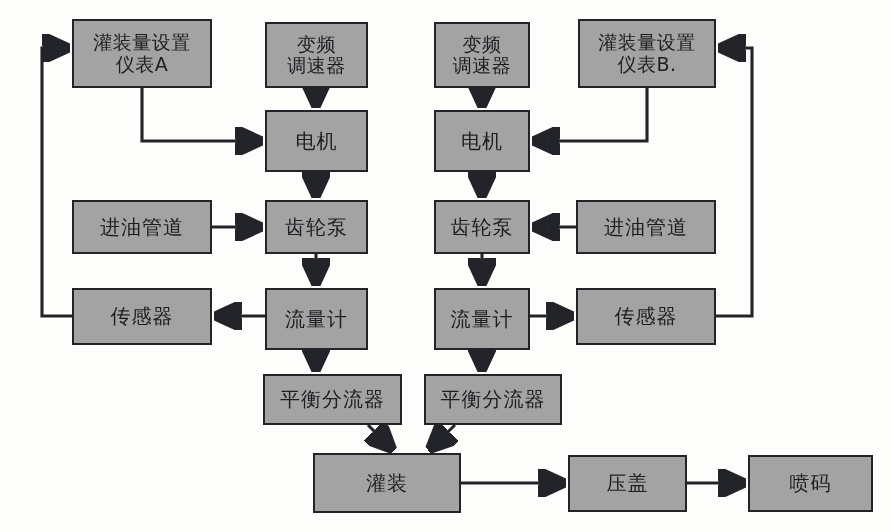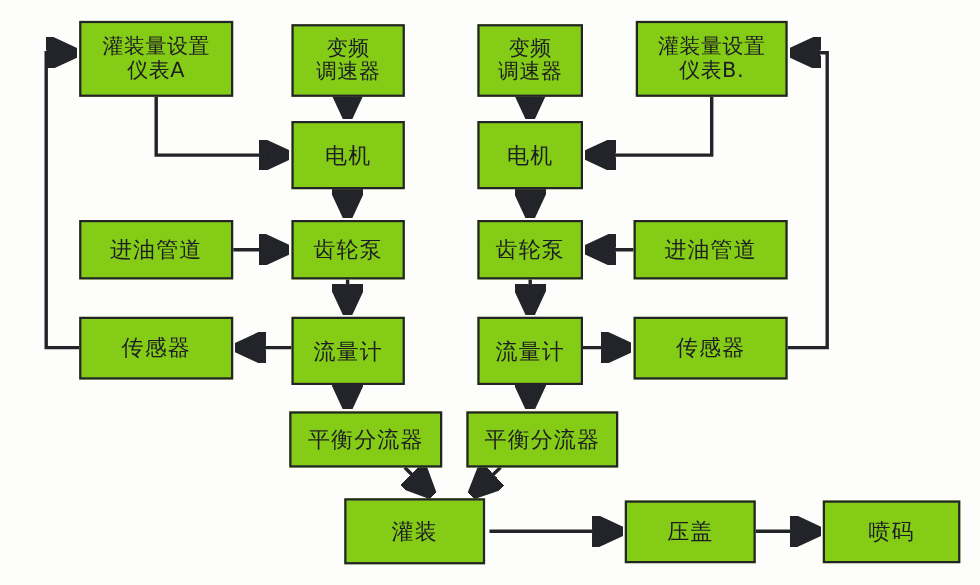--- a/index.html
+++ b/index.html
@@ -7,21 +7,21 @@
     position:relative;
     width:891px;height:532px;
     background:#fdfdfb;
     font-family:"DejaVu Sans","Liberation Sans",sans-serif;
     overflow:hidden;
   }
   .box{
     position:absolute;
     box-sizing:border-box;
     border:2.2px solid #23242a;
-    background:#84cc16;
+    background:#a3a3a3;
     display:flex;
     align-items:center;
     justify-content:center;
     text-align:center;
     color:#1d1e23;
     font-size:20px;
     line-height:1.12;
     letter-spacing:1px;
     white-space:pre-line;
     z-index:3;
@@ -99,17 +99,17 @@
   <div class="box" style="left:576px;top:200px;width:140px;height:54px;">进油管道</div>
 
   <div class="box" style="left:72px;top:288px;width:140px;height:57px;">传感器</div>
   <div class="box" style="left:265px;top:288px;width:103px;height:62px;">流量计</div>
   <div class="box" style="left:434px;top:288px;width:96px;height:62px;">流量计</div>
   <div class="box" style="left:576px;top:288px;width:140px;height:57px;">传感器</div>
 
   <div class="box" style="left:263px;top:374px;width:139px;height:51px;">平衡分流器</div>
   <div class="box" style="left:424px;top:374px;width:138px;height:51px;">平衡分流器</div>
 
-  <div class="box" style="left:313px;top:453px;width:128px;height:60px;">灌装</div>
+  <div class="box" style="left:313px;top:453px;width:148px;height:60px;">灌装</div>
   <div class="box" style="left:748px;top:455px;width:125px;height:57px;">喷码</div>
   <div class="box" style="left:568px;top:455px;width:119px;height:57px;">压盖</div>
 
 </div>
 
 </body></html>

